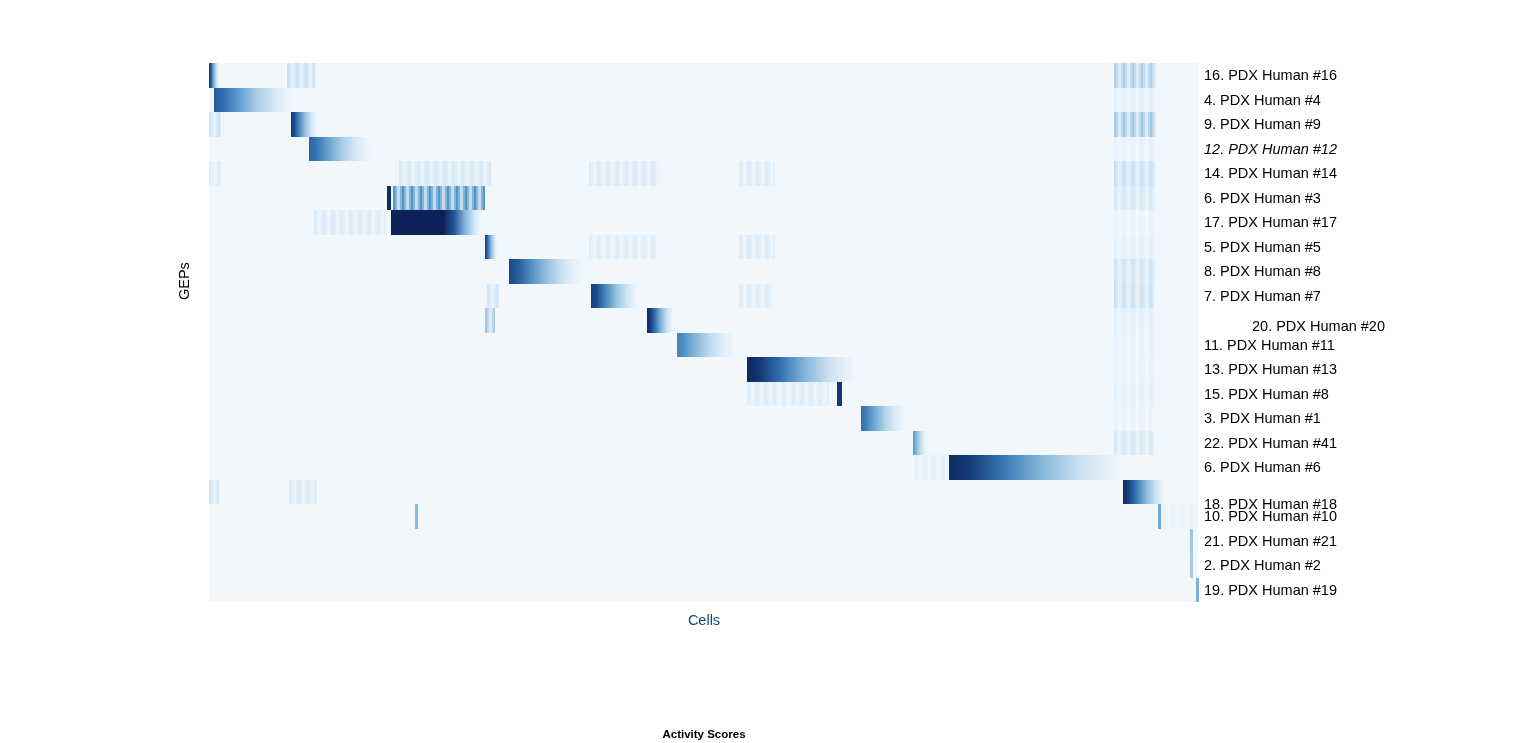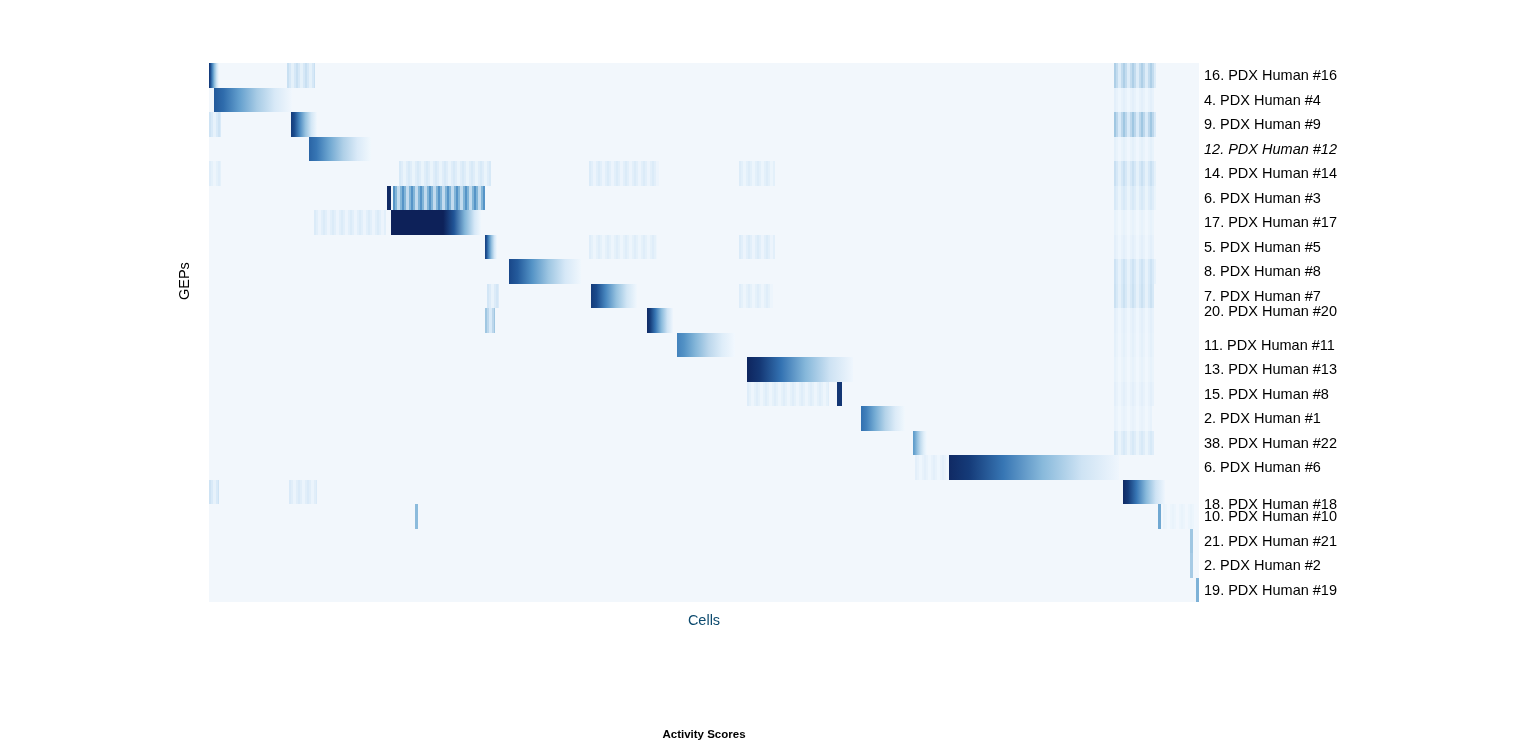--- a/index.html
+++ b/index.html
@@ -253,26 +253,26 @@
     <div class="row-label" style="top: 0px; height: 24.5px; line-height: 24.5px;">16. PDX Human #16</div>
     <div class="row-label" style="top: 24.5px; height: 24.5px; line-height: 24.5px;">4. PDX Human #4</div>
     <div class="row-label" style="top: 49px; height: 24.5px; line-height: 24.5px;">9. PDX Human #9</div>
     <div class="row-label" style="top: 73.5px; height: 24.5px; line-height: 24.5px; font-style: italic;">12. PDX Human #12</div>
     <div class="row-label" style="top: 98px; height: 24.5px; line-height: 24.5px;">14. PDX Human #14</div>
     <div class="row-label" style="top: 122.5px; height: 24.5px; line-height: 24.5px;">6. PDX Human #3</div>
     <div class="row-label" style="top: 147px; height: 24.5px; line-height: 24.5px;">17. PDX Human #17</div>
     <div class="row-label" style="top: 171.5px; height: 24.5px; line-height: 24.5px;">5. PDX Human #5</div>
     <div class="row-label" style="top: 196px; height: 24.5px; line-height: 24.5px;">8. PDX Human #8</div>
     <div class="row-label" style="top: 220.5px; height: 24.5px; line-height: 24.5px;">7. PDX Human #7</div>
-    <div class="row-label" style="top: 236px; height: 24.5px; line-height: 24.5px;">20. PDX Human #20</div>
+    <div class="row-label" style="top: 251px; height: 24.5px; line-height: 24.5px; margin-left: 48px;">20. PDX Human #20</div>
     <div class="row-label" style="top: 269.5px; height: 24.5px; line-height: 24.5px;">11. PDX Human #11</div>
     <div class="row-label" style="top: 294px; height: 24.5px; line-height: 24.5px;">13. PDX Human #13</div>
     <div class="row-label" style="top: 318.5px; height: 24.5px; line-height: 24.5px;">15. PDX Human #8</div>
-    <div class="row-label" style="top: 343px; height: 24.5px; line-height: 24.5px;">2. PDX Human #1</div>
-    <div class="row-label" style="top: 367.5px; height: 24.5px; line-height: 24.5px;">38. PDX Human #22</div>
+    <div class="row-label" style="top: 343px; height: 24.5px; line-height: 24.5px;">3. PDX Human #1</div>
+    <div class="row-label" style="top: 367.5px; height: 24.5px; line-height: 24.5px;">22. PDX Human #41</div>
     <div class="row-label" style="top: 392px; height: 24.5px; line-height: 24.5px;">6. PDX Human #6</div>
     <div class="row-label" style="top: 416.5px; height: 24.5px; line-height: 24.5px; margin-top: 12px;">18. PDX Human #18</div>
     <div class="row-label" style="top: 441px; height: 24.5px; line-height: 24.5px;">10. PDX Human #10</div>
     <div class="row-label" style="top: 465.5px; height: 24.5px; line-height: 24.5px;">21. PDX Human #21</div>
     <div class="row-label" style="top: 490px; height: 24.5px; line-height: 24.5px;">2. PDX Human #2</div>
     <div class="row-label" style="top: 514.5px; height: 24.5px; line-height: 24.5px;">19. PDX Human #19</div>
   </div>
 
 <div id="legend">
   <div id="legend-title">Activity Scores</div>

